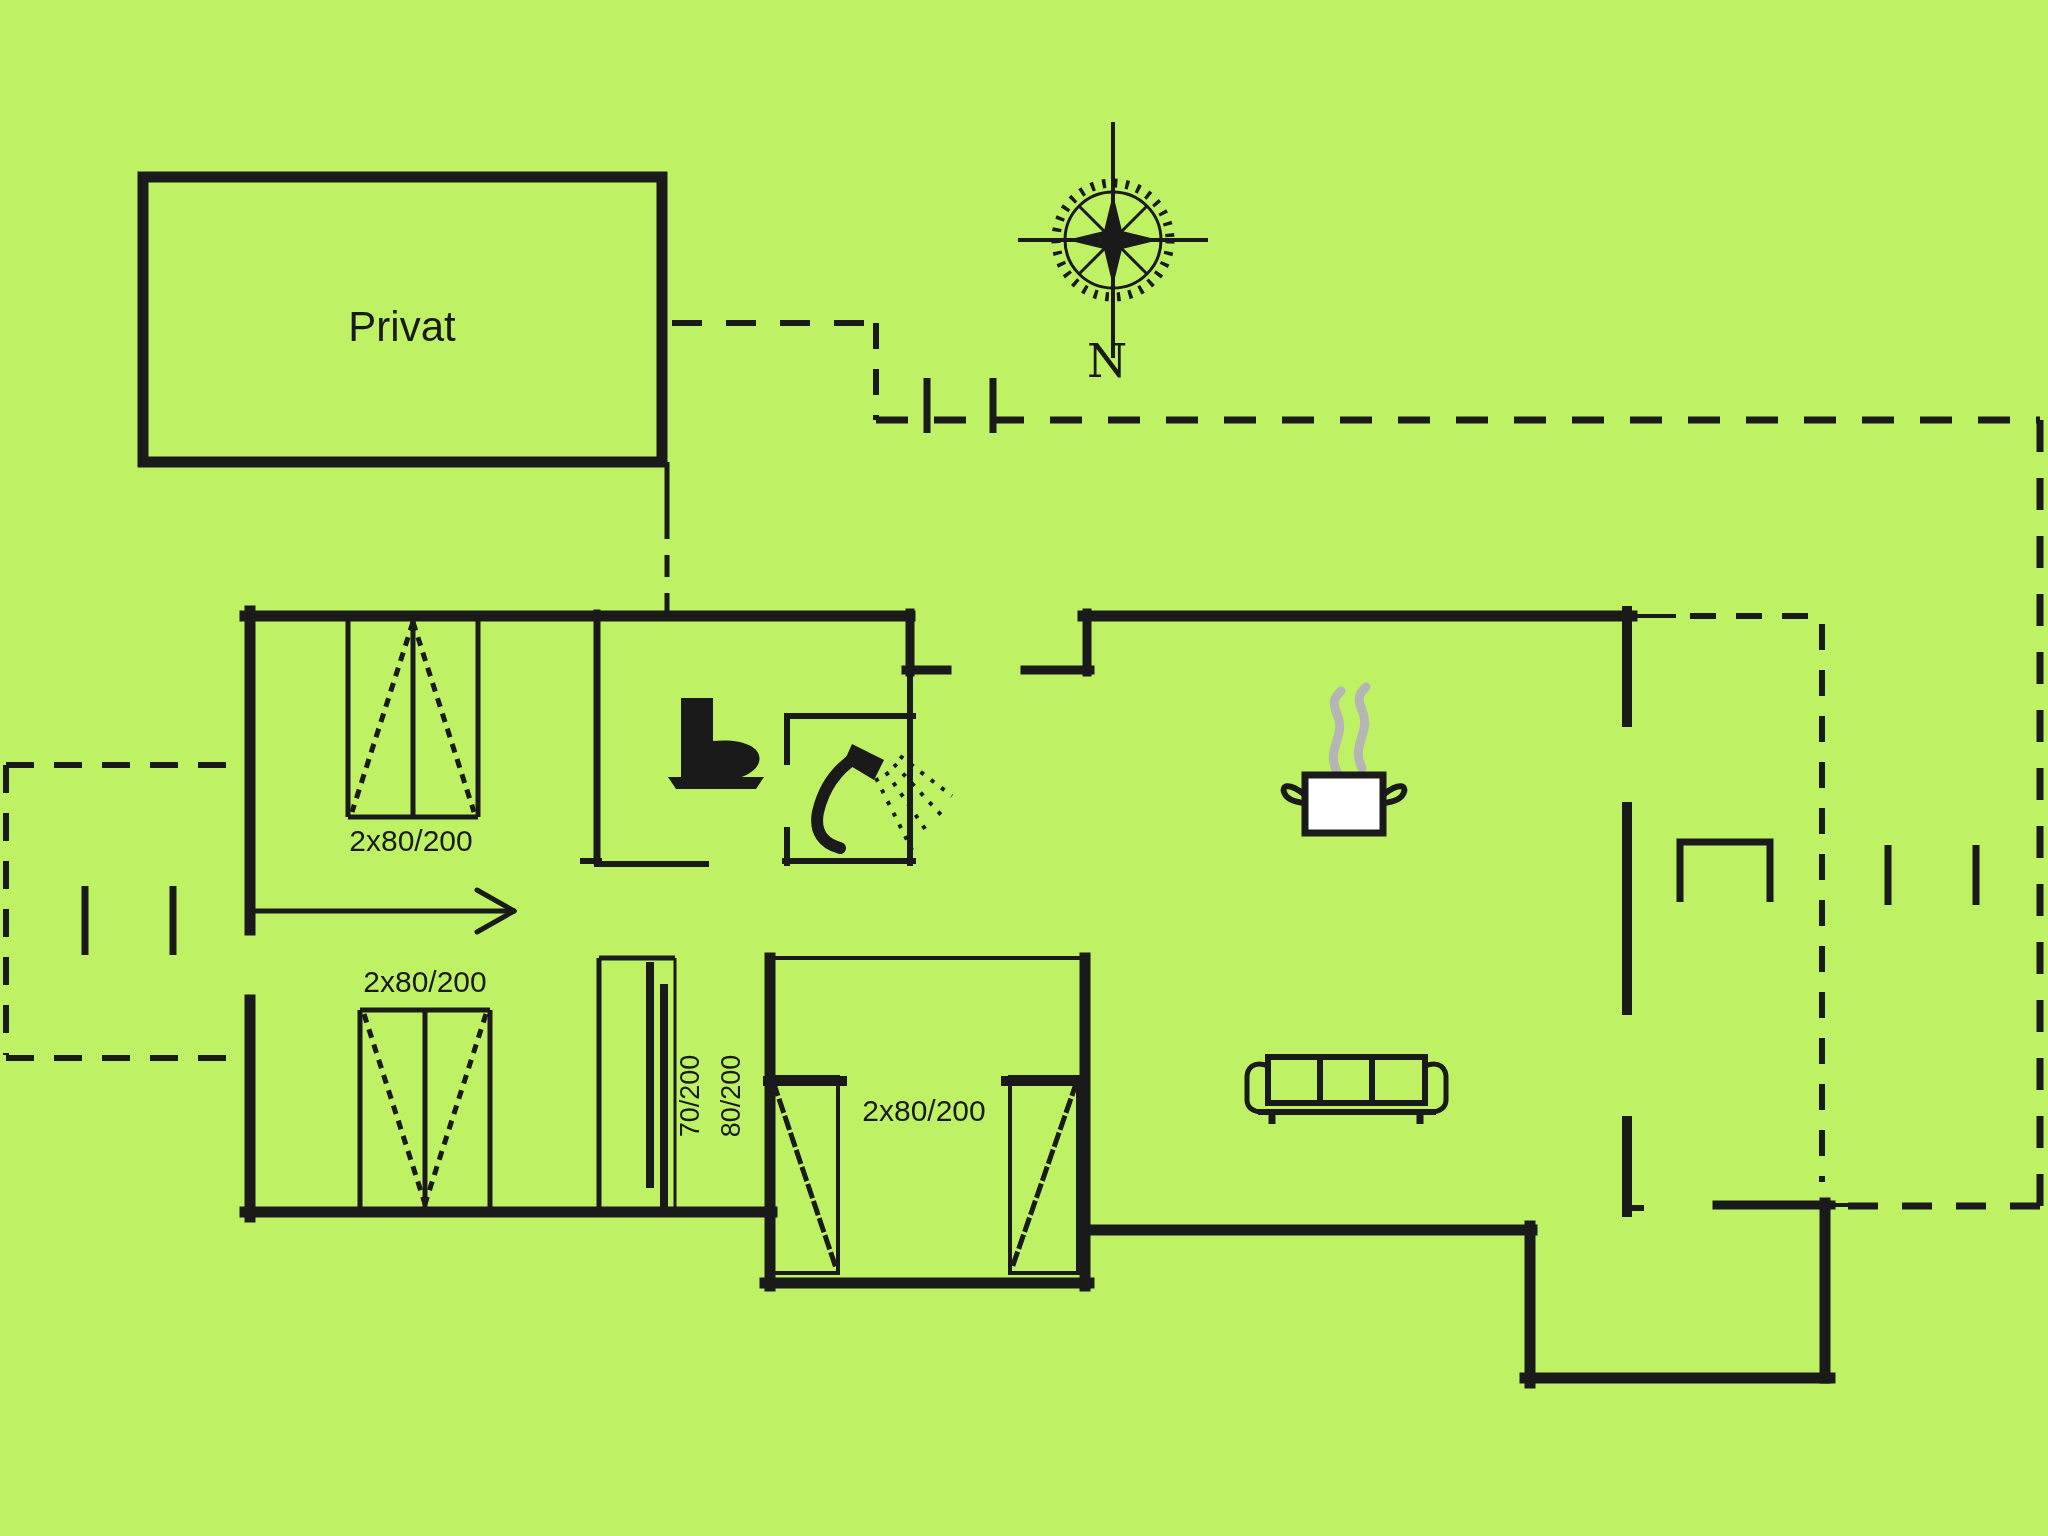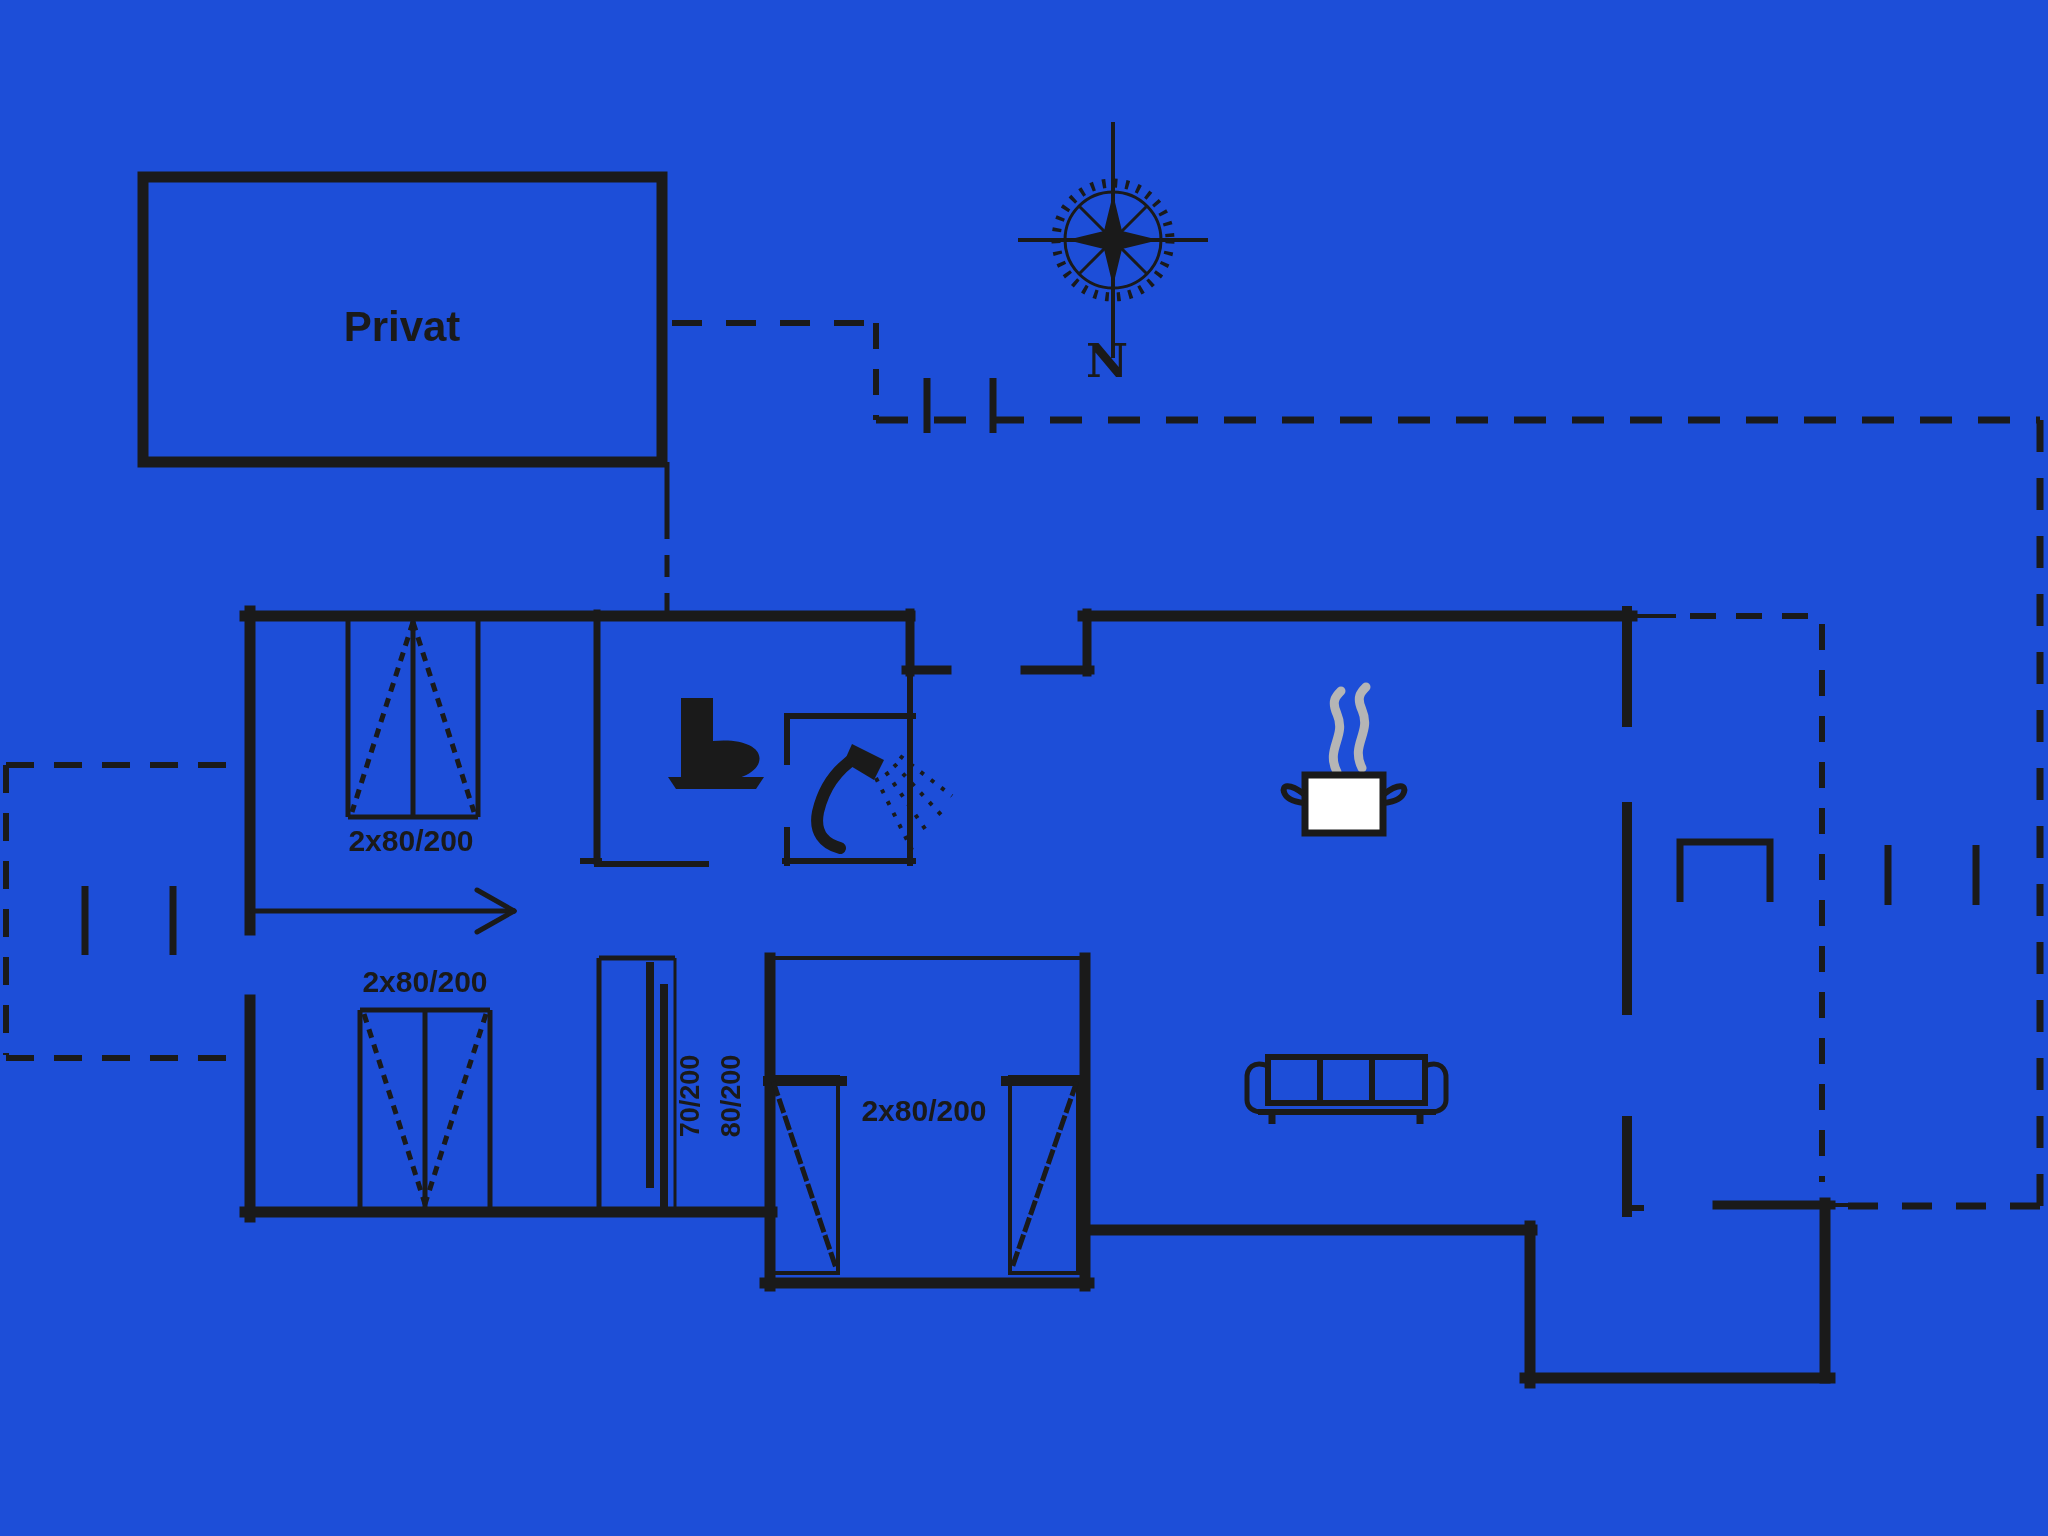--- a/index.html
+++ b/index.html
@@ -1,17 +1,17 @@
 <!DOCTYPE html>
 <html><head>
 <meta charset="utf-8">
 <style>
   html,body{margin:0;padding:0;background:#ffffff;}
-  .stage{position:relative;width:2048px;height:1536px;background:#1d4ed8;overflow:hidden;
-         font-family:"Liberation Sans", sans-serif;font-weight:bold;}
+  .stage{position:relative;width:2048px;height:1536px;background:#bef264;overflow:hidden;
+         font-family:"Liberation Sans", sans-serif;}
   svg{position:absolute;left:0;top:0;}
   text{fill:#1a1a1a;}
   .lbl{font-family:"Liberation Sans", sans-serif;}
   .serif{font-family:"DejaVu Serif", serif;}
 </style>
 </head>
 <body>
 
 <div class="stage">
 <svg width="2048" height="1536" viewBox="0 0 2048 1536" xmlns="http://www.w3.org/2000/svg">

